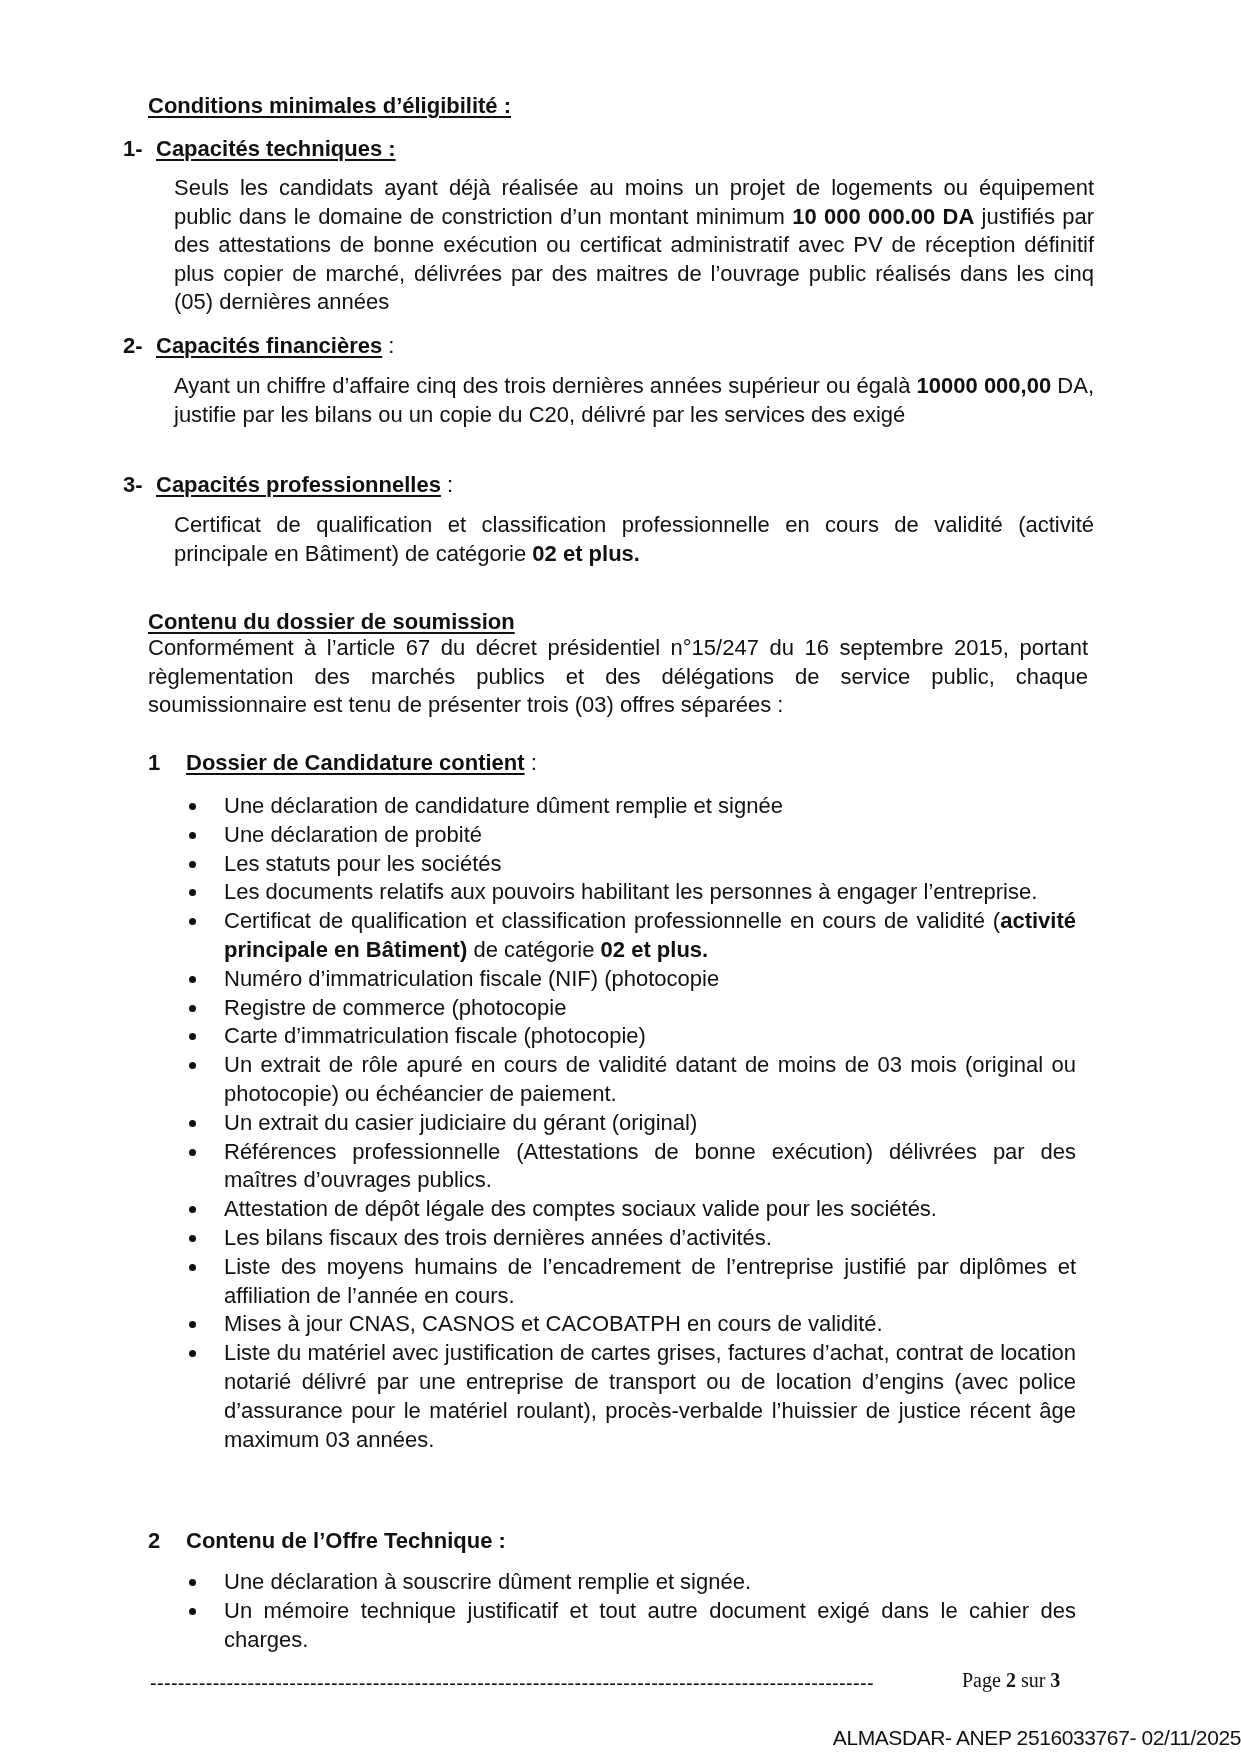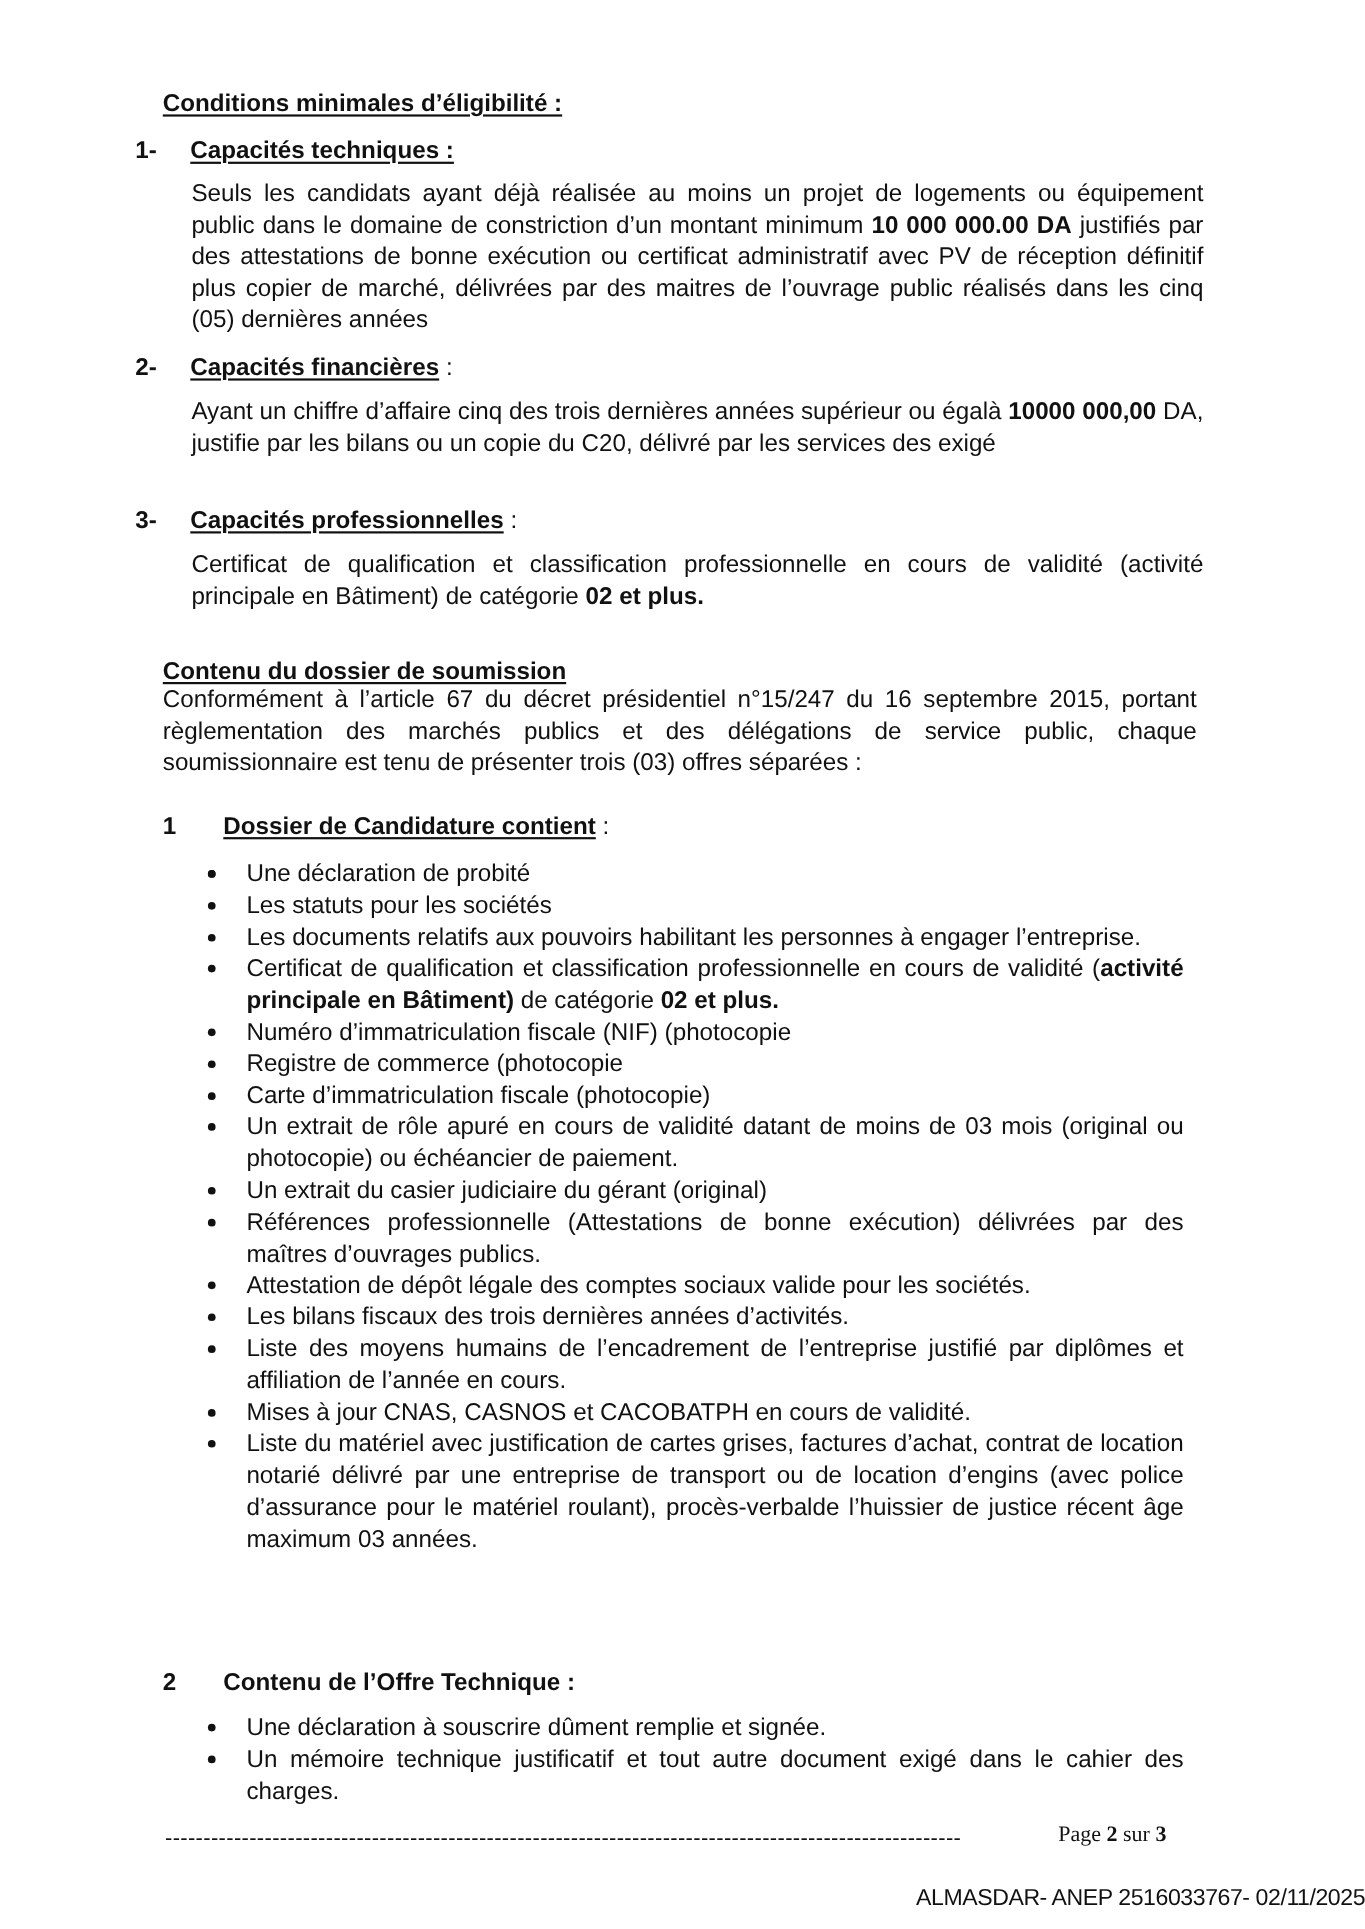--- a/index.html
+++ b/index.html
@@ -1,23 +1,23 @@
 <!DOCTYPE html>
 <html><head>
 <meta charset="utf-8">
 <style>
   html, body { margin: 0; padding: 0; background: #ffffff; }
   body { width: 1241px; height: 1754px; position: relative; overflow: hidden;
          font-family: "Liberation Sans", sans-serif; color: #111; }
-  .page { position: absolute; left: 0; top: 4px; width: 1241px; height: 1512px; }
+  .page { position: absolute; left: 0; top: 16px; width: 1241px; height: 1512px; }
   .heading { position: absolute; left: 148px; font-weight: bold; font-size: 22px;
              text-decoration: underline; text-decoration-thickness: 2px; text-underline-offset: 3px; }
   .subhead { position: absolute; font-size: 22px; font-weight: bold; }
   .subhead .num { position: absolute; left: 0; }
-  .subhead .lbl { position: absolute; white-space: nowrap; margin-left: 17px; }
+  .subhead .lbl { position: absolute; white-space: nowrap; }
   .u { text-decoration: underline; text-decoration-thickness: 2px; text-underline-offset: 3px; }
   .para { position: absolute; left: 174px; width: 920px; text-align: justify; font-size: 22px; line-height: 28.5px; }
   .para.wide { left: 148px; width: 940px; }
   .para b { font-weight: bold; }
   ul.bullets { position: absolute; left: 186px; width: 890px; margin: 0; padding: 0; list-style: none; font-size: 22px; line-height: 28.8px; }
   ul.bullets li { position: relative; padding-left: 38px; text-align: justify; }
   ul.bullets li .dot { position: absolute; left: 3px; top: 11px; width: 7px; height: 7px; border-radius: 50%; background: #111; }
   .footer-line { position: absolute; left: 150px; top: 1656px; font-size: 20px; white-space: nowrap; letter-spacing: 0.3px; }
   .footer-page { position: absolute; left: 962px; top: 1653px; font-size: 20px; white-space: nowrap; font-family: Liberation Serif, serif; }
   .stamp { position: absolute; left: 0; width: 1241px; top: 1710px; text-align: right; font-size: 21px; font-family: Liberation Sans, sans-serif; letter-spacing: -0.4px; }
@@ -48,21 +48,21 @@
   <div class="para" style="top:495px;"><span>Certificat de qualification et classification professionnelle en cours de validité (activité principale en Bâtiment) de catégorie </span><b>02 et plus.</b></div>
 
   <div class="heading" style="top:580px;margin-top:13px;">Contenu du dossier de soumission</div>
   <div class="para wide" style="top:618px;">Conformément à l’article 67 du décret présidentiel n°15/247 du 16 septembre 2015, portant règlementation des marchés publics et des délégations de service public, chaque soumissionnaire est tenu de présenter trois (03) offres séparées :</div>
 
   <div class="subhead" style="left:148px; top:734px;">
     <span class="num">1</span>
     <span class="lbl" style="left:38px;"><span class="u">Dossier de Candidature contient</span><span style="font-weight:normal"> :</span></span>
   </div>
   <ul class="bullets" style="top:776px;">
-      <li><span class="dot"></span></li>
+      <li><span class="dot"></span><span>Une déclaration de candidature dûment remplie et signée</span></li>
       <li><span class="dot"></span><span>Une déclaration de probité</span></li>
       <li><span class="dot"></span><span>Les statuts pour les sociétés</span></li>
       <li><span class="dot"></span><span>Les documents relatifs aux pouvoirs habilitant les personnes à engager l’entreprise.</span></li>
       <li><span class="dot"></span><span>Certificat de qualification et classification professionnelle en cours de validité (</span><b>activité principale en Bâtiment)</b><span> de catégorie </span><b>02 et plus.</b></li>
       <li><span class="dot"></span><span>Numéro d’immatriculation fiscale (NIF) (photocopie</span></li>
       <li><span class="dot"></span><span>Registre de commerce (photocopie</span></li>
       <li><span class="dot"></span><span>Carte d’immatriculation fiscale (photocopie)</span></li>
       <li><span class="dot"></span><span>Un extrait de rôle apuré en cours de validité datant de moins de 03 mois (original ou photocopie) ou échéancier de paiement.</span></li>
       <li><span class="dot"></span><span>Un extrait du casier judiciaire du gérant (original)</span></li>
       <li><span class="dot"></span><span>Références professionnelle (Attestations de bonne exécution) délivrées par des maîtres d’ouvrages publics.</span></li>

